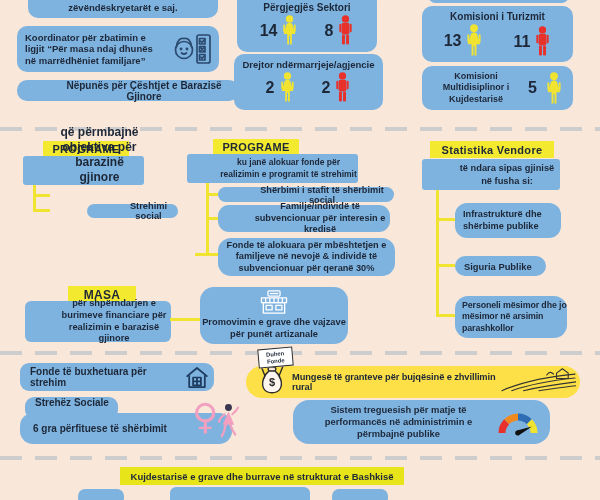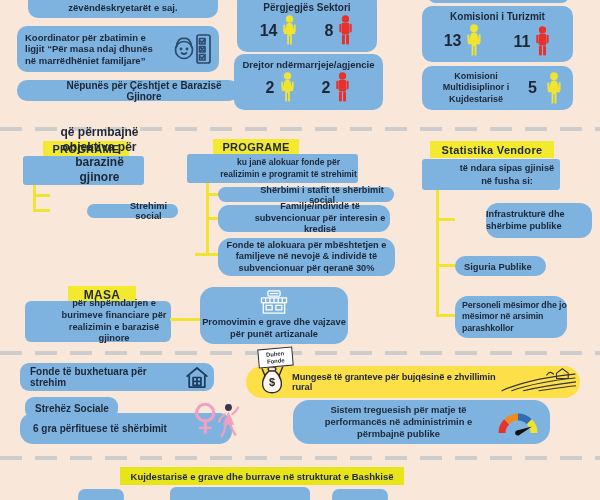--- a/index.html
+++ b/index.html
@@ -200,21 +200,21 @@
   <div class="hdr" style="left:430px; top:141px; width:124px; height:17px; font-size:11px;">
     <span>Statistika Vendore</span>
   </div>
   <div class="box ctr" style="left:422px; top:159px; width:138px; height:31px; border-radius:3px; font-size:9.3px; line-height:1.3;">
     <span>të ndara sipas gjinisë në fusha si:</span>
   </div>
   <div class="yline" style="left:436px; top:190px; width:3px; height:127px;"></div>
   <div class="yline" style="left:436px; top:218px; width:19px; height:3px;"></div>
   <div class="yline" style="left:436px; top:264px; width:19px; height:3px;"></div>
   <div class="yline" style="left:436px; top:314px; width:19px; height:3px;"></div>
-  <div class="pill" style="left:455px; top:203px; width:106px; height:35px; border-radius:12px; font-size:9.2px; line-height:1.3; display:flex; align-items:center; margin-left:31px;">
+  <div class="pill" style="left:455px; top:203px; width:106px; height:35px; border-radius:12px; font-size:9.2px; line-height:1.3; display:flex; align-items:center; padding-left:8px;">
     <span>Infrastrukturë dhe shërbime publike</span>
   </div>
   <div class="pill" style="left:455px; top:256px; width:91px; height:20px; border-radius:10px; font-size:9.4px; display:flex; align-items:center; padding-left:9px;">
     <span>Siguria Publike</span>
   </div>
   <div class="pill" style="left:455px; top:296px; width:112px; height:42px; border-radius:13px; font-size:8.8px; line-height:1.3; display:flex; align-items:center; padding-left:7px; letter-spacing:-0.1px;">
     <span>Personeli mësimor dhe jo mësimor në arsimin parashkollor</span>
   </div>
 
   <div class="hdr" style="left:68px; top:286px; width:68px; height:17px; font-size:12px;">
@@ -251,21 +251,21 @@
       <svg width="26" height="25" viewBox="0 0 30 28" stroke="#1d3a5f" fill="none" stroke-width="2" stroke-linejoin="round">
         <polyline points="3,13 15,3 27,13"></polyline>
         <polyline points="6,11.5 6,25 24,25 24,11.5"></polyline>
         <rect x="10.5" y="14" width="9" height="9"></rect>
         <line x1="15" y1="14" x2="15" y2="23"></line>
           <line x1="10.5" y1="18.5" x2="19.5" y2="18.5"></line>
       </svg>
     </span>
   </div>
 
-  <div class="box" style="left:25px; top:397px; width:93px; height:22px; border-radius:9px; display:flex; align-items:center; padding-left:10px; font-size:10px;">
+  <div class="box" style="left:25px; top:397px; width:93px; height:22px; border-radius:9px; display:flex; padding-left:10px; font-size:10px;">
     <span>Strehëz Sociale</span>
   </div>
   <div class="box" style="left:20px; top:413px; width:212px; height:31px; border-radius:13px; display:flex; align-items:center; padding-left:13px; font-size:10px;">
     <span>6 gra përfituese të shërbimit</span>
   </div>
   <span style="position:absolute; left:192px; top:399px; font-family:'DejaVu Sans', sans-serif; font-size:36px; line-height:1; color:#f2a0bf;">♀</span>
   <span style="position:absolute; left:215px; top:402px;">
     <svg width="25" height="38" viewBox="0 0 26 38">
       <circle cx="14" cy="5" r="3.6" fill="#3a3550"></circle>
       <path d="M14 9 L8 23 H20 Z" fill="#f2a0bf"></path>

